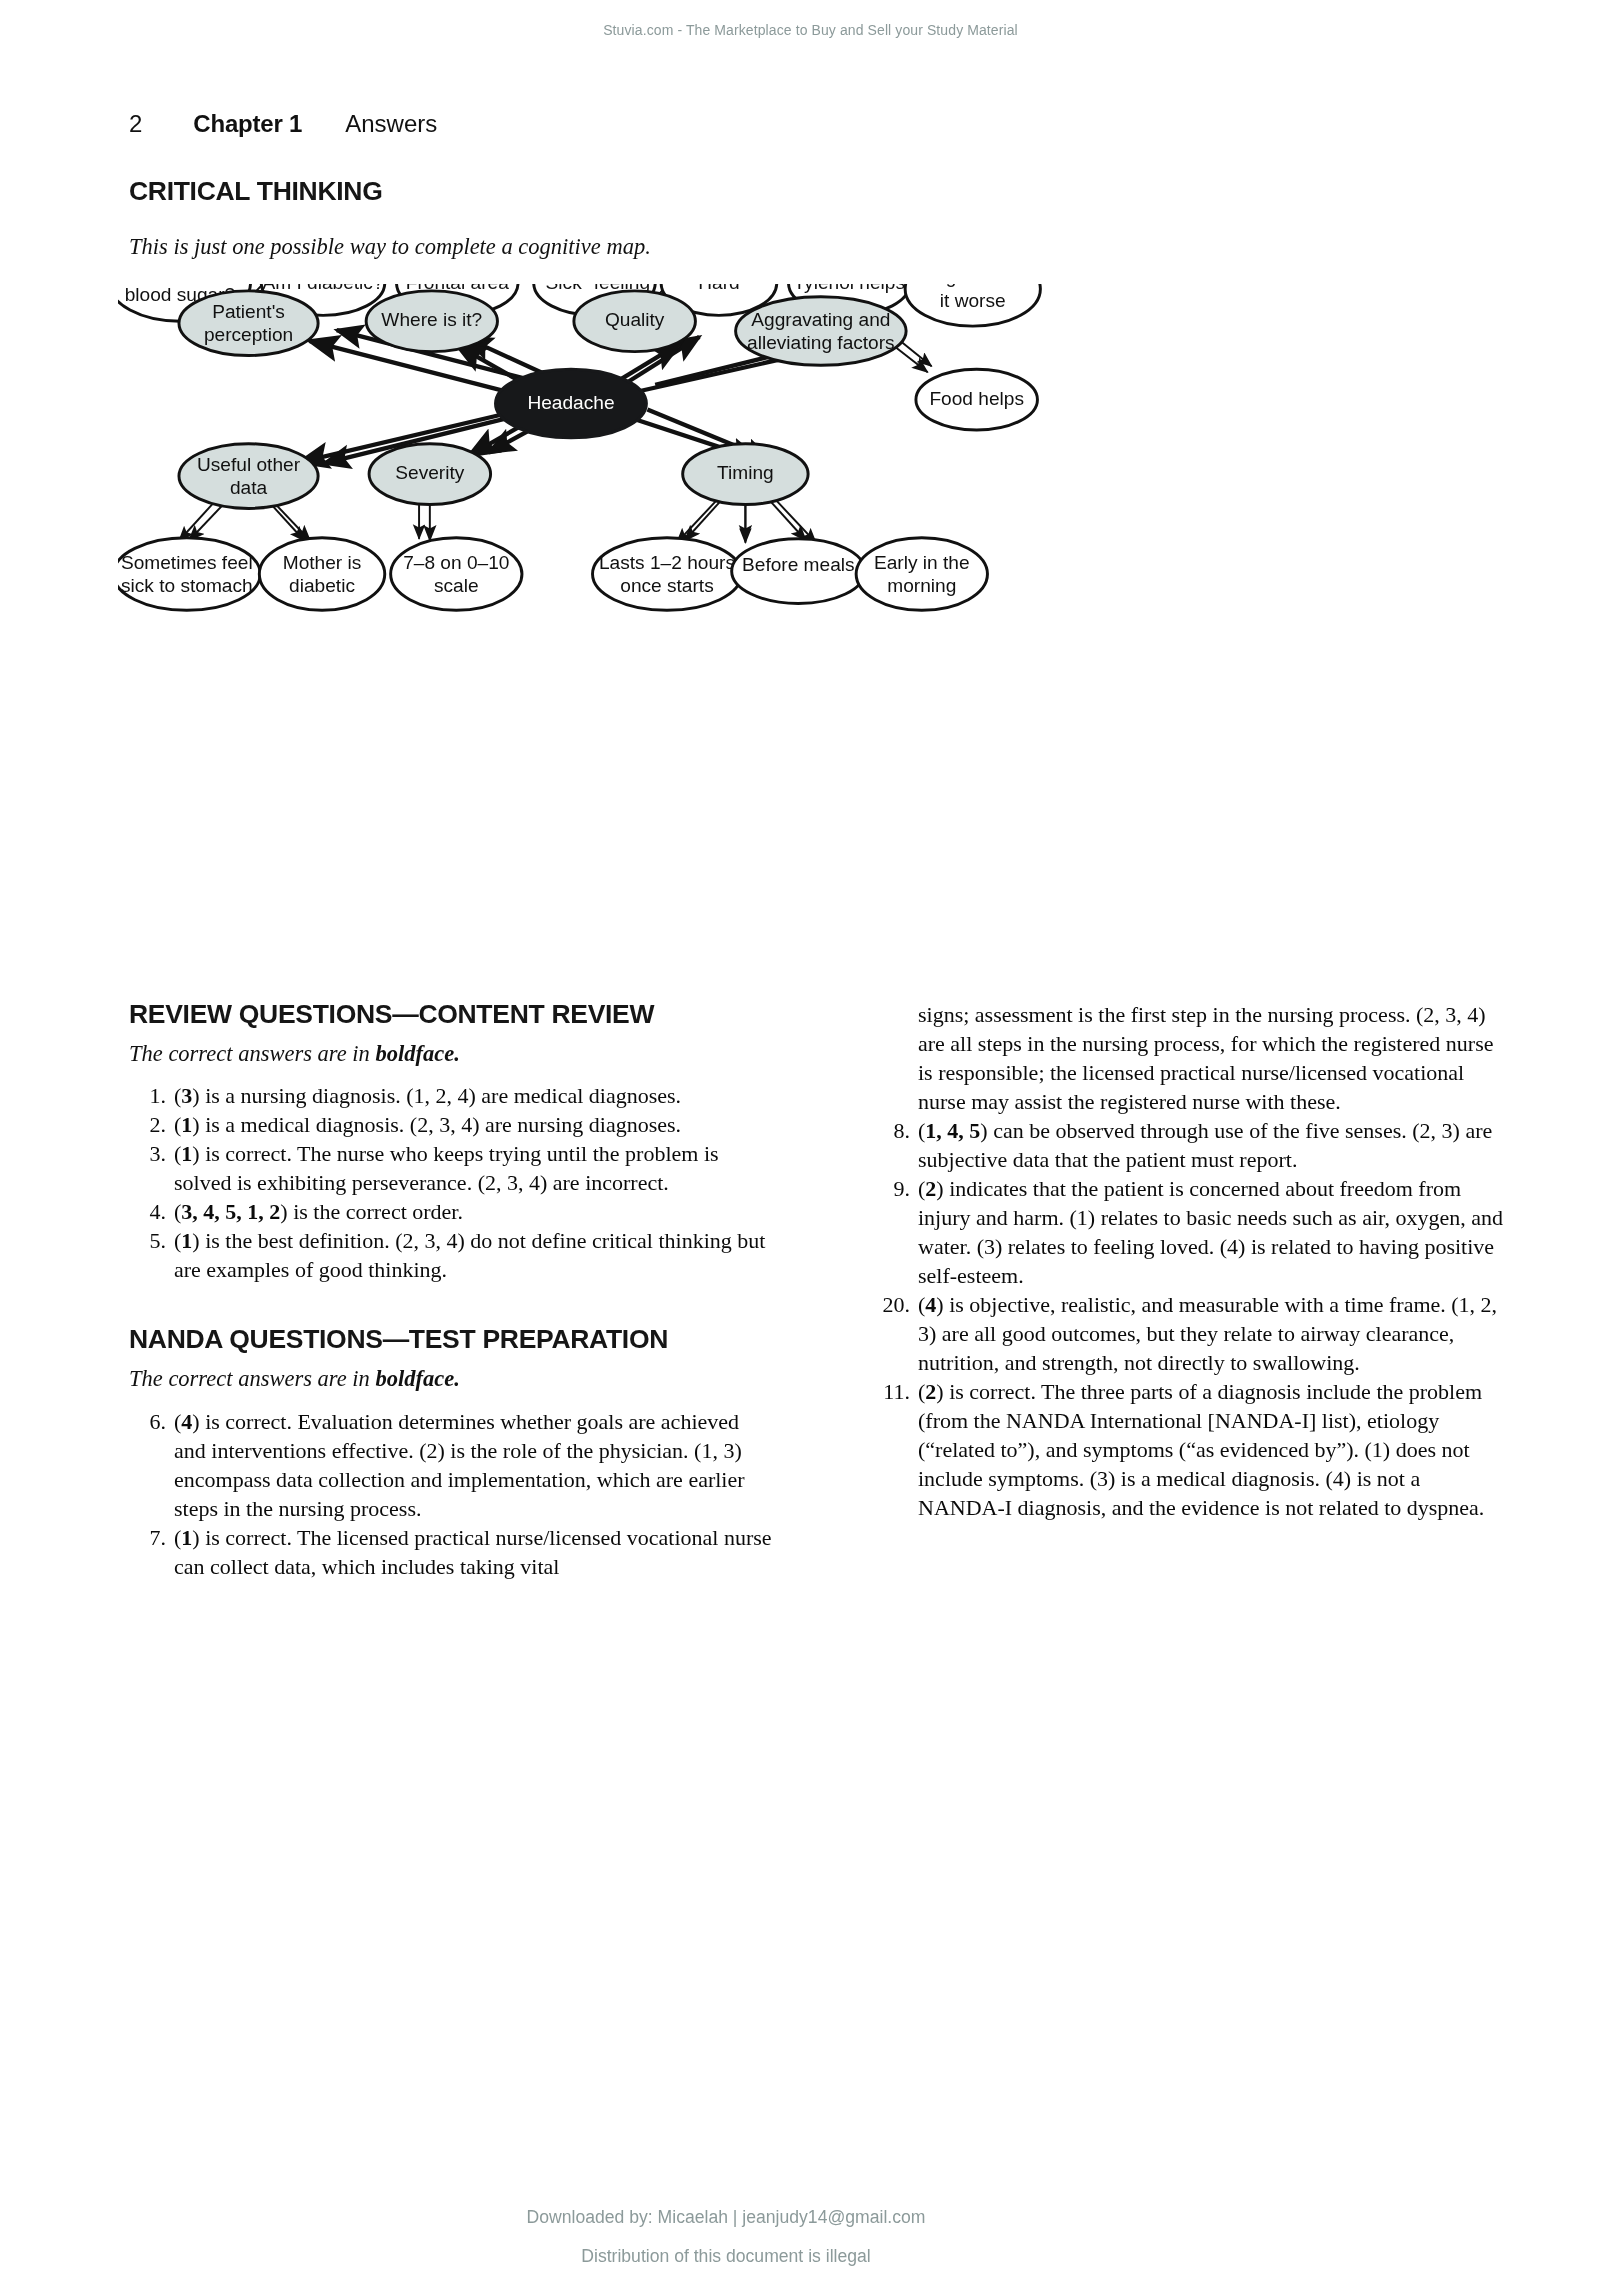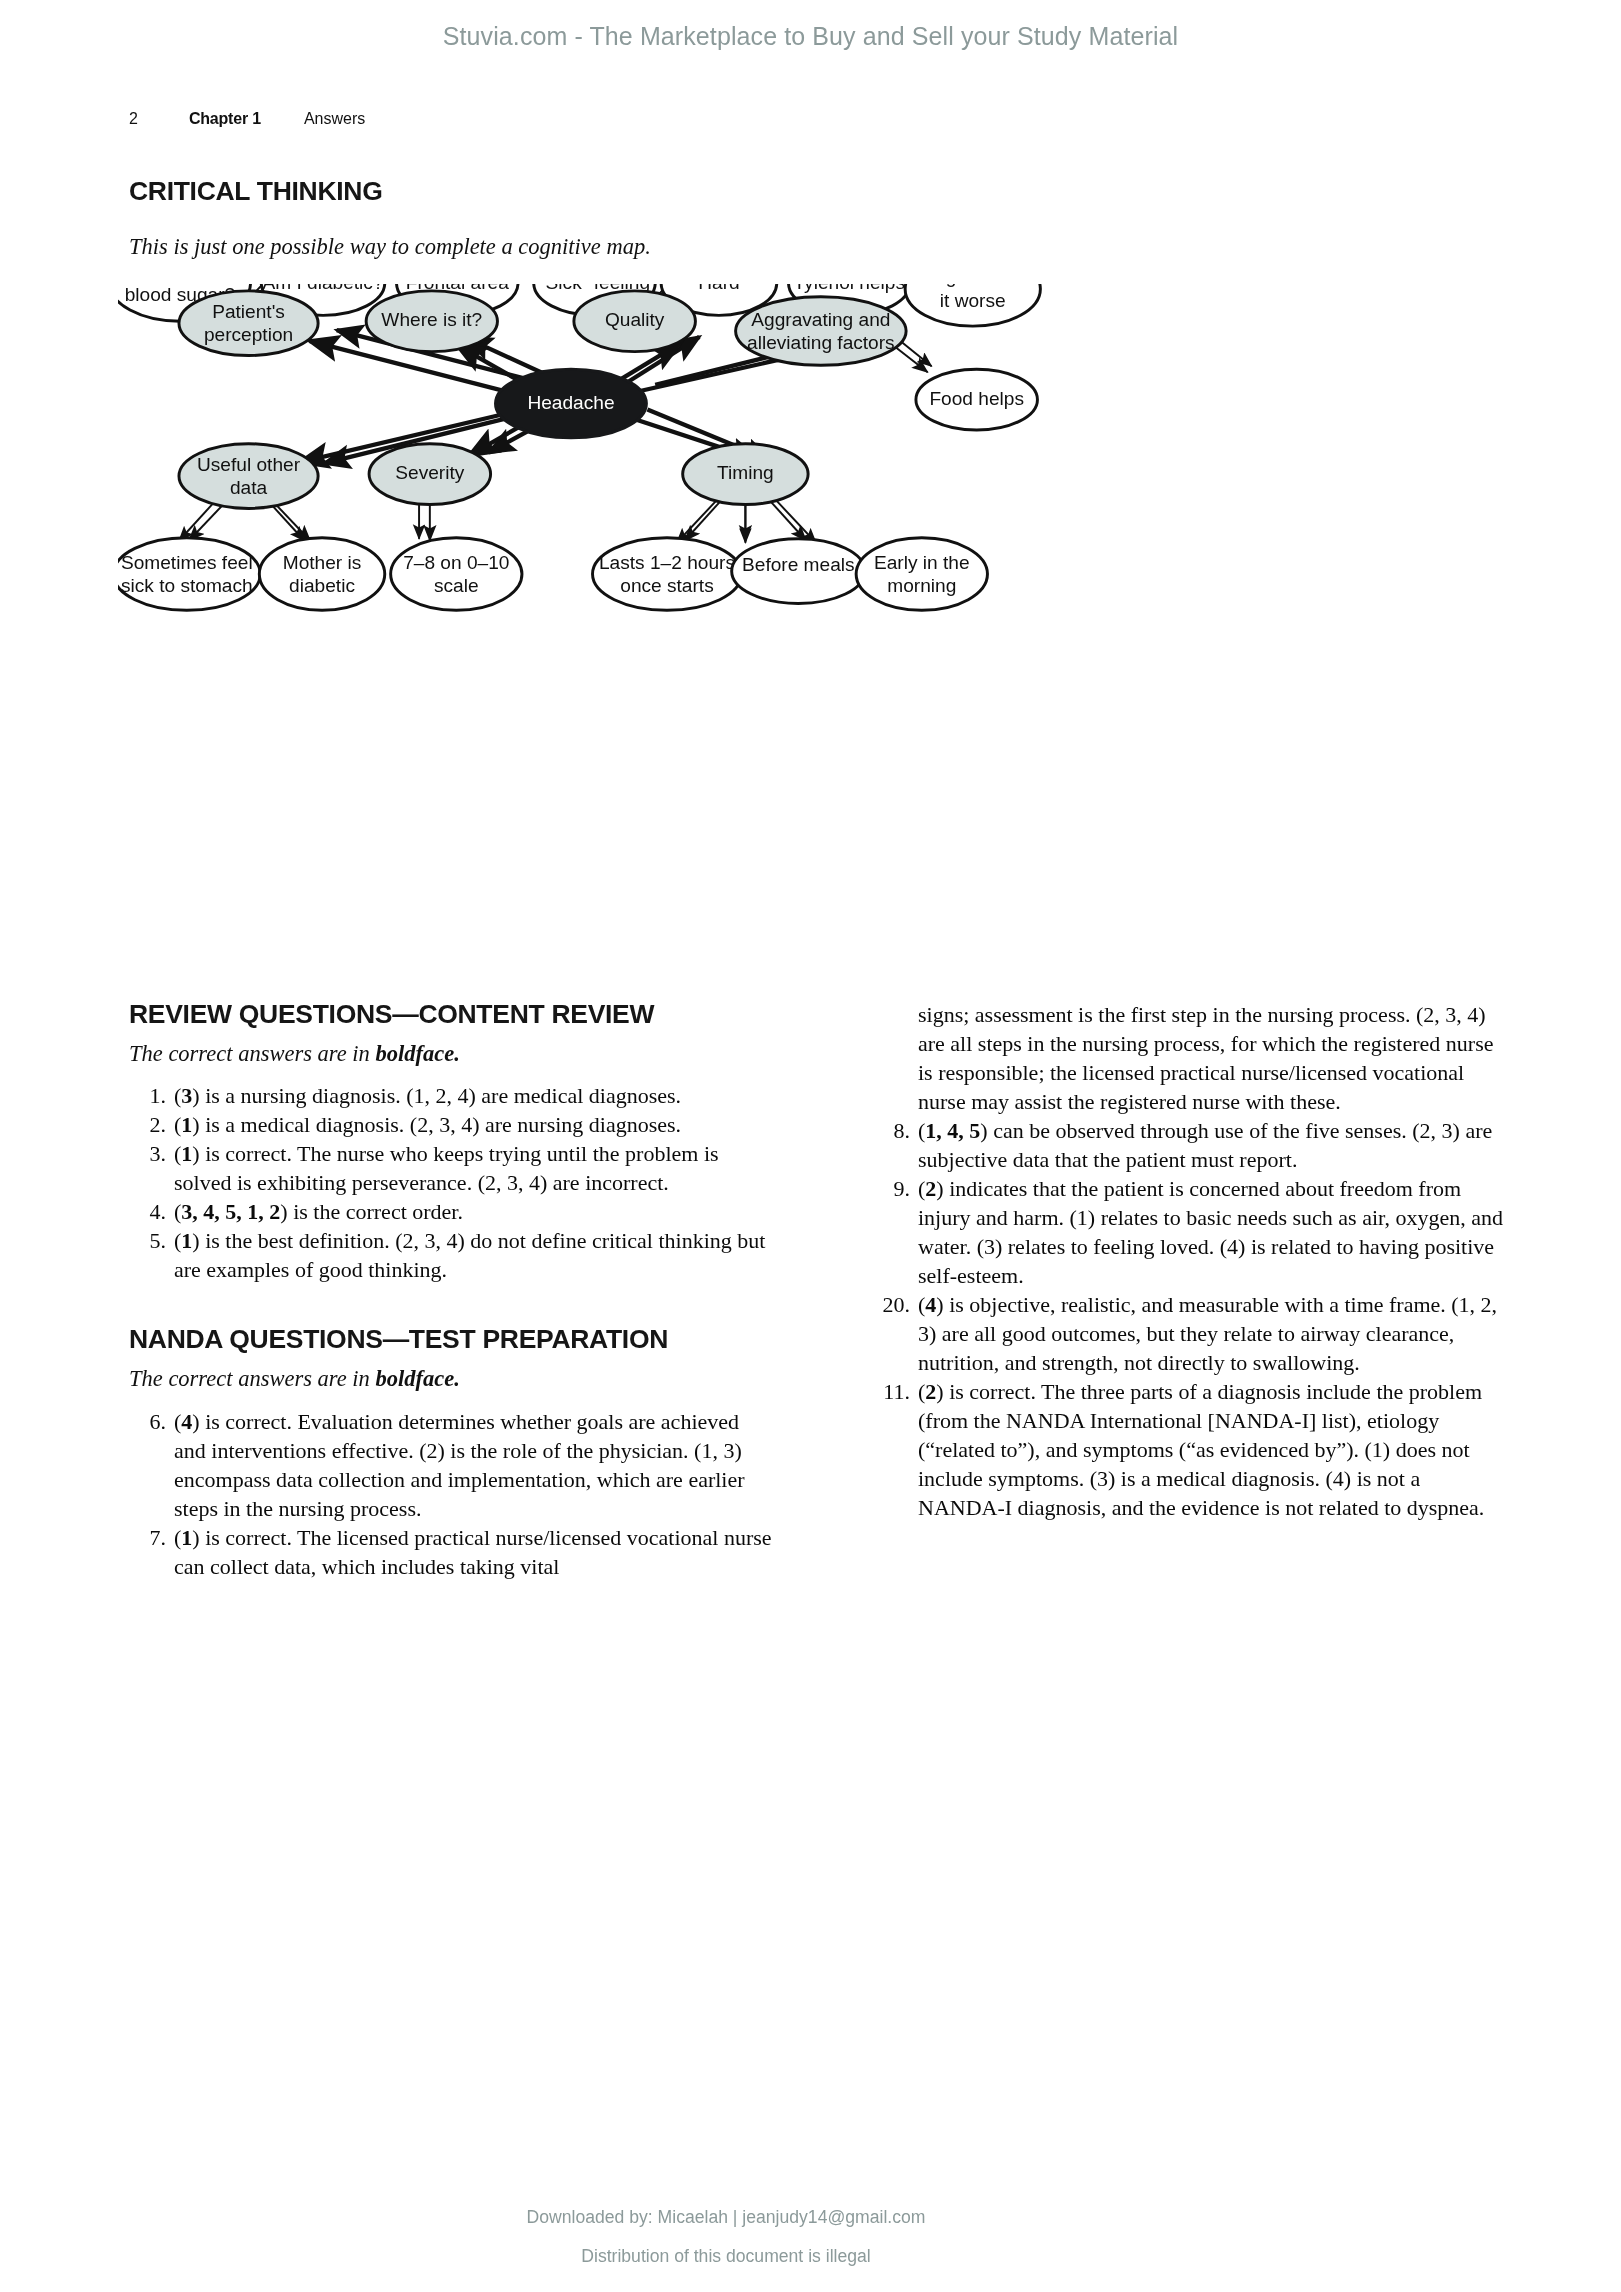--- a/index.html
+++ b/index.html
@@ -17,32 +17,32 @@
   }
 
   
   .stuvia-header {
     position: absolute;
     top: 21.6px;
     left: 0;
     width: 1621px;
     text-align: center;
     font-family: "Liberation Sans", sans-serif;
-    font-size: 25px;
+    font-size: 14px;
     color: #8c9a9a;
     letter-spacing: 0.1px;
   }
 
   
   .runhead {
     position: absolute;
     top: 110px;
     left: 129px;
     font-family: "Liberation Sans", sans-serif;
-    font-size: 16px;
+    font-size: 24px;
     color: #111111;
     white-space: nowrap;
   }
   .runhead .pg { font-weight: 400; }
   .runhead .chap { font-weight: 700; margin-left: 51px; letter-spacing: -0.2px; }
   .runhead .ans  { font-weight: 400; margin-left: 43px; }
 
   
   h1.sec {
     position: absolute;

